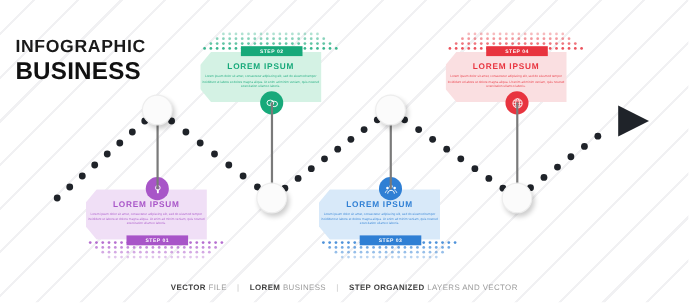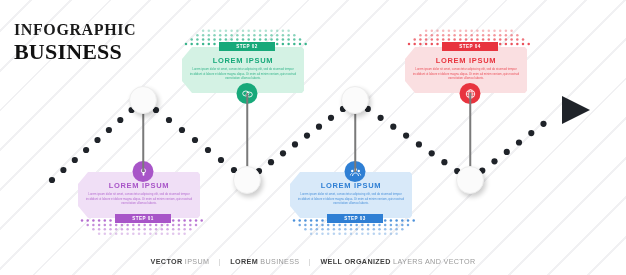--- a/index.html
+++ b/index.html
@@ -10,40 +10,40 @@
   }
   #stage{
     position:relative;width:626px;height:275px;overflow:hidden;
     background:
       repeating-linear-gradient(-45deg,
         #ffffff 0px, #ffffff 26px,
         #f1f1f3 26px, #f1f1f3 28px);
   }
 
   
-  .title-block{position:absolute;left:14px;top:22px;line-height:1;font-family:Liberation Serif, serif;}
+  .title-block{position:absolute;left:14px;top:35px;line-height:1;}
   .t-small{font-size:16px;font-weight:bold;letter-spacing:.6px;color:#1a1a1a;}
   .t-big{font-size:22px;font-weight:bold;letter-spacing:.2px;color:#111111;margin-top:3px;}
 
   
   #wave{position:absolute;left:0;top:0;width:626px;height:275px;pointer-events:none;}
 
   .node{
     position:absolute;width:26px;height:26px;border-radius:50%;
     background:#fbfbfb;border:1px solid #ededed;
     box-shadow:2px 3px 5px rgba(0,0,0,.20);
     transform:translate(-50%,-50%);
   }
 
   .connector{position:absolute;width:1.5px;background:#7a7a7a;transform:translateX(-50%);}
 
   
   .card{position:absolute;width:130px;}
   .card-body{
-    position:relative;width:122px;height:46px;box-sizing:border-box;
+    position:relative;width:110px;height:46px;box-sizing:border-box;
     display:flex;flex-direction:column;align-items:center;
     padding-top:9px;
     clip-path:polygon(10px 0,120px 0,130px 12px,130px 34px,120px 46px,10px 46px,0 34px,0 12px);
   }
   .card-head{
     font-size:7.5px;font-weight:bold;letter-spacing:.7px;margin-bottom:2px;
   }
   .card-text{
     font-size:2.9px;line-height:1.55;text-align:center;width:112px;
     opacity:.85;
@@ -499,26 +499,26 @@
             <circle cx="12" cy="12" r="8.4" fill="none" stroke="#fff" stroke-width="1.7"></circle>
             <ellipse cx="12" cy="12" rx="3.6" ry="8.4" fill="none" stroke="#fff" stroke-width="1.4"></ellipse>
             <path d="M3.6 12h16.8M5 7.4h14M5 16.6h14" fill="none" stroke="#fff" stroke-width="1.3"></path>
           </svg>
         </div>
       </div>
     </div>
 
   <div class="footer">
     <b>VECTOR</b>
-    <span>IPSUM</span>
+    <span>FILE</span>
     <span class="sep">|</span>
     <b>LOREM</b>
     <span>BUSINESS</span>
     <span class="sep">|</span>
-    <b>WELL ORGANIZED</b>
+    <b>STEP ORGANIZED</b>
     <span>LAYERS AND VECTOR</span>
   </div>
 
 <div class="connector" style="left: 143px; top: 100px; height: 72px;"></div>
     <div class="node" style="left: 143px; top: 100px;"></div>
     <div class="connector" style="left: 247px; top: 93px; height: 87px;"></div>
     <div class="node" style="left: 247px; top: 180px;"></div>
     <div class="connector" style="left: 355px; top: 100px; height: 72px;"></div>
     <div class="node" style="left: 355px; top: 100px;"></div>
     <div class="connector" style="left: 470px; top: 93px; height: 87px;"></div>

